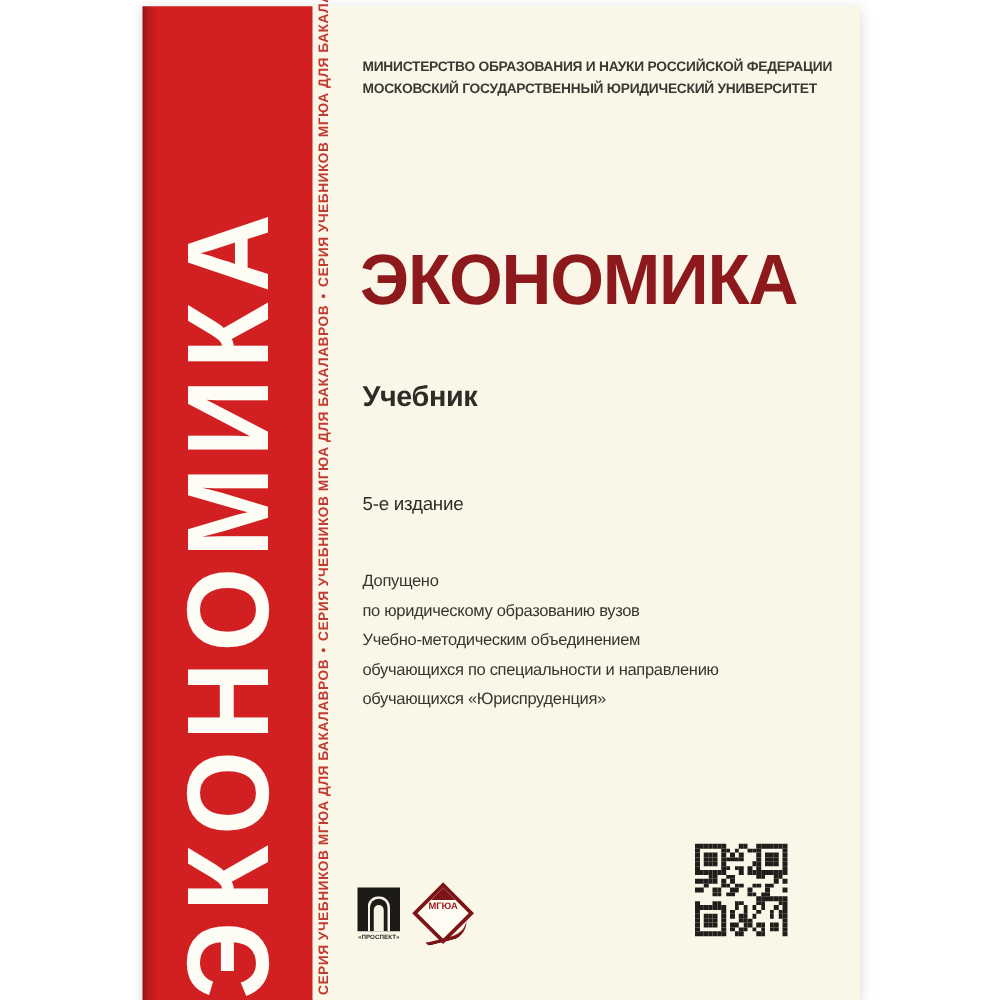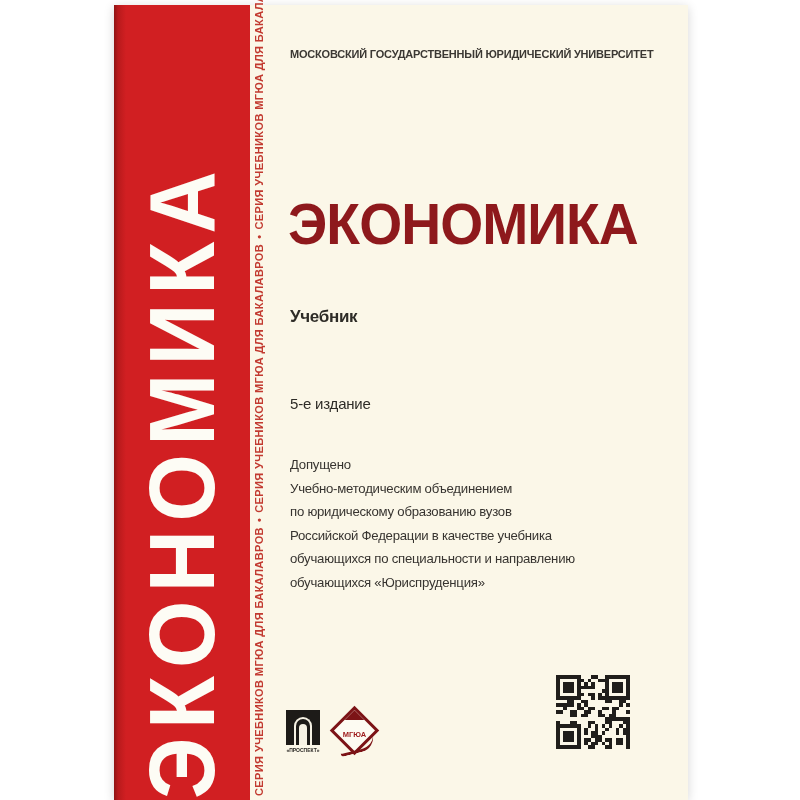--- a/index.html
+++ b/index.html
@@ -17,42 +17,42 @@
   .series{left:139px;top:791px;transform:rotate(-90deg);
         font-size:11px;font-weight:bold;letter-spacing:.4px;color:#c23a30;}
   .series .bullet{padding:0 5px;}
   
   .ministry{position:absolute;left:176px;top:41px;font-size:11px;font-weight:bold;
         line-height:16.5px;letter-spacing:-0.2px;color:#3b3833;}
   .authors{position:absolute;left:176px;top:159px;font-size:16.5px;
         letter-spacing:-0.2px;color:#403e39;}
   .title{position:absolute;left:174px;top:186px;font-size:57px;font-weight:bold;
         color:#8e191c;letter-spacing:-1px;transform:scaleX(0.97);transform-origin:0 0;}
-  .subtitle{position:absolute;left:176px;top:296px;font-size:17px;font-weight:bold;
+  .subtitle{position:absolute;left:176px;top:296px;font-size:23px;font-weight:bold;
         line-height:32px;letter-spacing:-0.3px;color:#2e2c27;}
   .edition{position:absolute;left:176px;top:390px;font-size:15px;color:#2e2c27;
         letter-spacing:-0.2px;}
   .approval{position:absolute;left:176px;top:448px;font-size:13.2px;line-height:23.5px;
         letter-spacing:-0.25px;color:#373430;}
   
   .plogo{position:absolute;left:172px;top:705px;width:34px;}
   .plogo .pbox{height:35px;background:#1d1b18;position:relative;}
   .plogo .arch{position:absolute;left:8px;right:8px;top:7px;bottom:0;
         border:2.5px solid #f6f2e4;border-bottom:none;border-radius:10px 10px 0 0;}
   .plogo .arch-inner{position:absolute;left:13px;right:13px;top:14px;bottom:0;
         background:#f6f2e4;border-radius:4px 4px 0 0;}
   .plogo .plabel{margin-top:2px;font-size:5px;text-align:center;color:#2a2824;
         letter-spacing:0;font-weight:bold;}
   
   .crest{position:absolute;left:214px;top:699px;width:48px;height:54px;}
   .crest .diamond{position:absolute;left:9px;top:9px;width:29px;height:29px;
         transform:rotate(45deg);background:#fdfbf2;border:3px solid #7c1316;overflow:hidden;}
   .crest .diamond::before{content:'';position:absolute;inset:0;
         background:linear-gradient(135deg,#7c1316 24%,rgba(0,0,0,0) 24%);}
-  .crest .clabel{position:absolute;left:9px;top:13px;width:35px;height:35px;display:flex;
+  .crest .clabel{position:absolute;left:9px;top:3px;width:35px;height:35px;display:flex;
         align-items:center;justify-content:center;font-size:7.5px;font-weight:bold;color:#9e1b1c;}
   .crest .ribbon{position:absolute;right:1px;bottom:5px;width:36px;height:12px;
         border-bottom:3px solid #7c1316;border-radius:0 0 16px 4px;transform:rotate(-14deg);}
   
   .qr{position:absolute;left:442px;top:670px;width:74px;height:74px;display:grid;
       grid-template-rows:repeat(21,1fr);grid-template-columns:repeat(21,1fr);}
   .qr div{background:#201e1b;}
 </style>
 </head>
 <body>
@@ -60,37 +60,37 @@
 <div class="stage">
   <div class="book">
 
     <div class="band">
       <span class="vtext band-title">ЭКОНОМИКА</span>
     </div>
 
     <span class="vtext series"><span>СЕРИЯ УЧЕБНИКОВ МГЮА ДЛЯ БАКАЛАВРОВ</span><span class="bullet">•</span><span>СЕРИЯ УЧЕБНИКОВ МГЮА ДЛЯ БАКАЛАВРОВ</span><span class="bullet">•</span><span>СЕРИЯ УЧЕБНИКОВ МГЮА ДЛЯ БАКАЛАВРОВ</span></span>
 
     <div class="ministry">
+      <div>МИНИСТЕРСТВО ОБРАЗОВАНИЯ И НАУКИ РОССИЙСКОЙ ФЕДЕРАЦИИ</div>
       <div>МОСКОВСКИЙ ГОСУДАРСТВЕННЫЙ ЮРИДИЧЕСКИЙ УНИВЕРСИТЕТ</div>
     </div>
 
 
     <div class="title">ЭКОНОМИКА</div>
 
     <div class="subtitle">
       <div>Учебник</div>
     </div>
 
     <div class="edition">5-е издание</div>
 
     <div class="approval">
       <div>Допущено</div>
+      <div>по юридическому образованию вузов</div>
       <div>Учебно-методическим объединением</div>
-      <div>по юридическому образованию вузов</div>
-      <div>Российской Федерации в качестве учебника</div>
       <div>обучающихся по специальности и направлению</div>
       <div>обучающихся «Юриспруденция»</div>
     </div>
 
     <div class="plogo">
       <div class="pbox">
         <div class="arch"></div>
         <div class="arch-inner"></div>
       </div>
       <div class="plabel">«ПРОСПЕКТ»</div>

